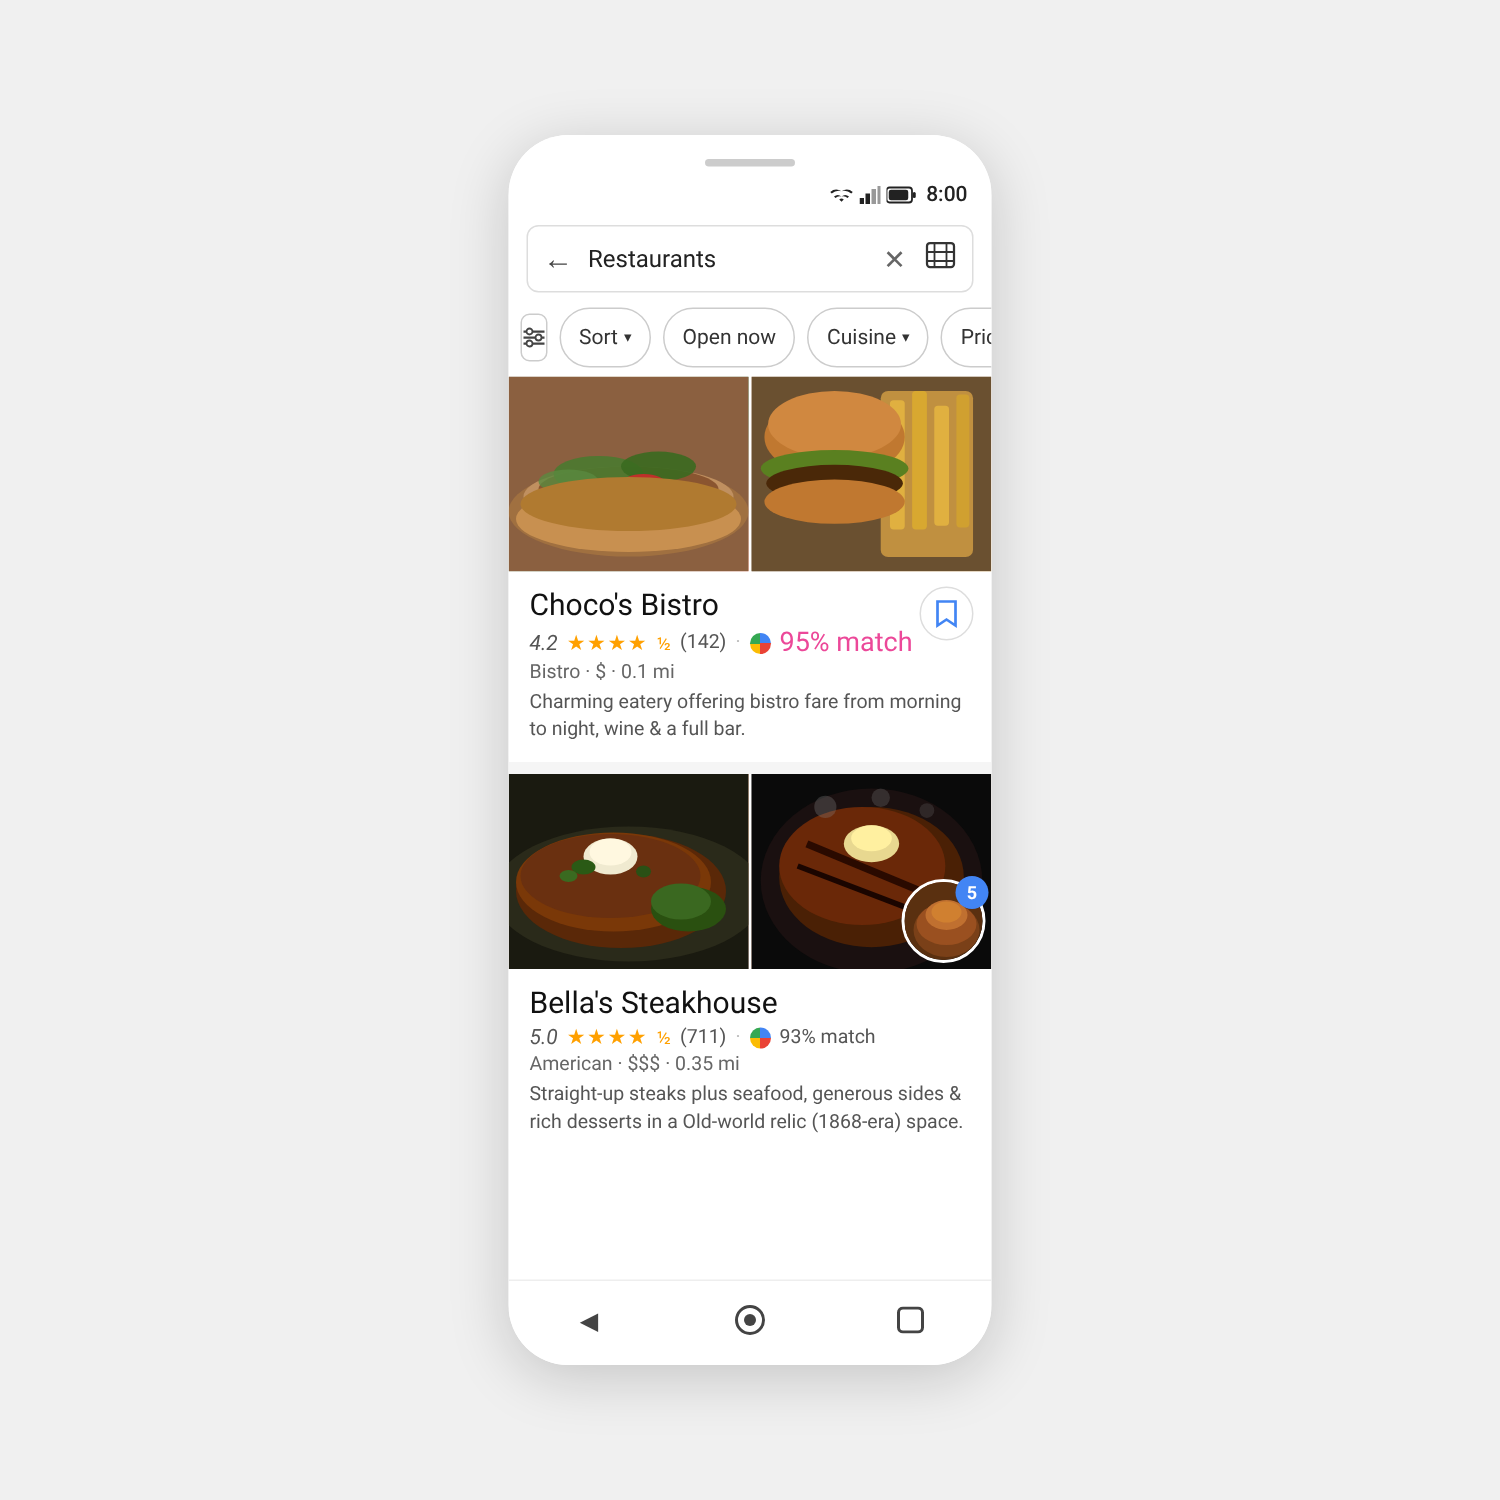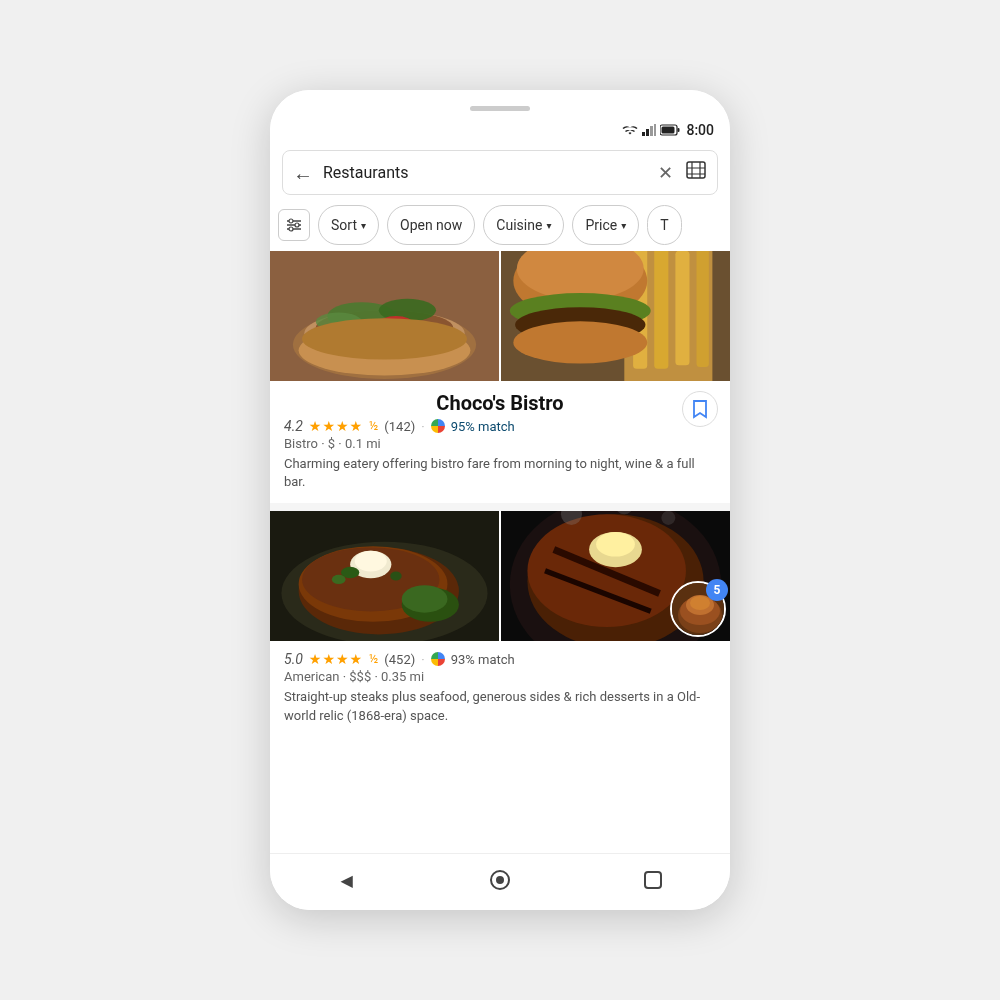--- a/index.html
+++ b/index.html
@@ -5,21 +5,21 @@
     * { box-sizing: border-box; margin: 0; padding: 0; }
     body {
       background: #f0f0f0;
       display: flex;
       justify-content: center;
       align-items: center;
       min-height: 100vh;
       font-family: 'Roboto', Arial, sans-serif;
     }
     .phone-frame {
-      width: 460px;
+      width: 322px;
       min-height: 820px;
       background: #ffffff;
       border-radius: 40px;
       box-shadow: 0 8px 40px rgba(0,0,0,0.18);
       overflow: hidden;
       position: relative;
       display: flex;
       flex-direction: column;
     }
     .phone-notch-bar {
@@ -139,24 +139,23 @@
     }
     .img-right-steak {
       background: linear-gradient(135deg, #1a1a1a 0%, #3a2010 40%, #6a4020 70%, #2a1a08 100%);
     }
     .card-info {
       padding: 10px 14px 8px 14px;
       position: relative;
     }
     .card-title {
       font-size: 20px;
-      font-weight: 700;
+      font-weight: 400;
       color: #111;
       margin-bottom: 3px;
-      text-align: center;
     }
     .card-row {
       display: flex;
       align-items: center;
       gap: 6px;
       font-size: 13px;
       color: #555;
       margin-bottom: 2px;
     }
     .stars {
@@ -376,21 +375,21 @@
 
       <div class="card-info" style="position:relative;">
         <div class="card-title">Choco's Bistro</div>
         <div class="card-row">
           <span class="rating-num">4.2</span>
           <span class="stars">★★★★</span>
             <span style="color:#FFA000;font-size:12px;">½</span>
           <span class="review-count">(142)</span>
           <span style="color:#bbb;">·</span>
           <span class="match-circle"></span>
-          <span style="font-size:13px;color:#0c4a6e;">95% match</span>
+          <span style="font-size:18px;color:#ec4899;">95% match</span>
         </div>
         <div class="category-row">
           <span>Bistro</span>
           <span> · </span>
           <span>$</span>
           <span> · </span>
           <span>0.1 mi</span>
         </div>
         <div class="card-desc">Charming eatery offering bistro fare from morning to night, wine &amp; a full bar.</div>
         <div class="bookmark-btn">
@@ -459,25 +458,26 @@
               </svg>
             </div>
             <div class="bubble-badge">
               <span>5</span>
             </div>
           </div>
         </div>
       </div>
 
       <div class="card-info">
+        <div class="card-title">Bella's Steakhouse</div>
         <div class="card-row">
           <span class="rating-num">5.0</span>
           <span class="stars">★★★★</span>
             <span style="color:#FFA000;font-size:12px;">½</span>
-          <span class="review-count">(452)</span>
+          <span class="review-count">(711)</span>
           <span style="color:#bbb;">·</span>
           <span class="match-circle"></span>
           <span style="font-size:13px;color:#555;text-align:center;">93% match</span>
         </div>
         <div class="category-row">
           <span>American</span>
           <span> · </span>
           <span>$$$</span>
           <span> · </span>
           <span>0.35 mi</span>

